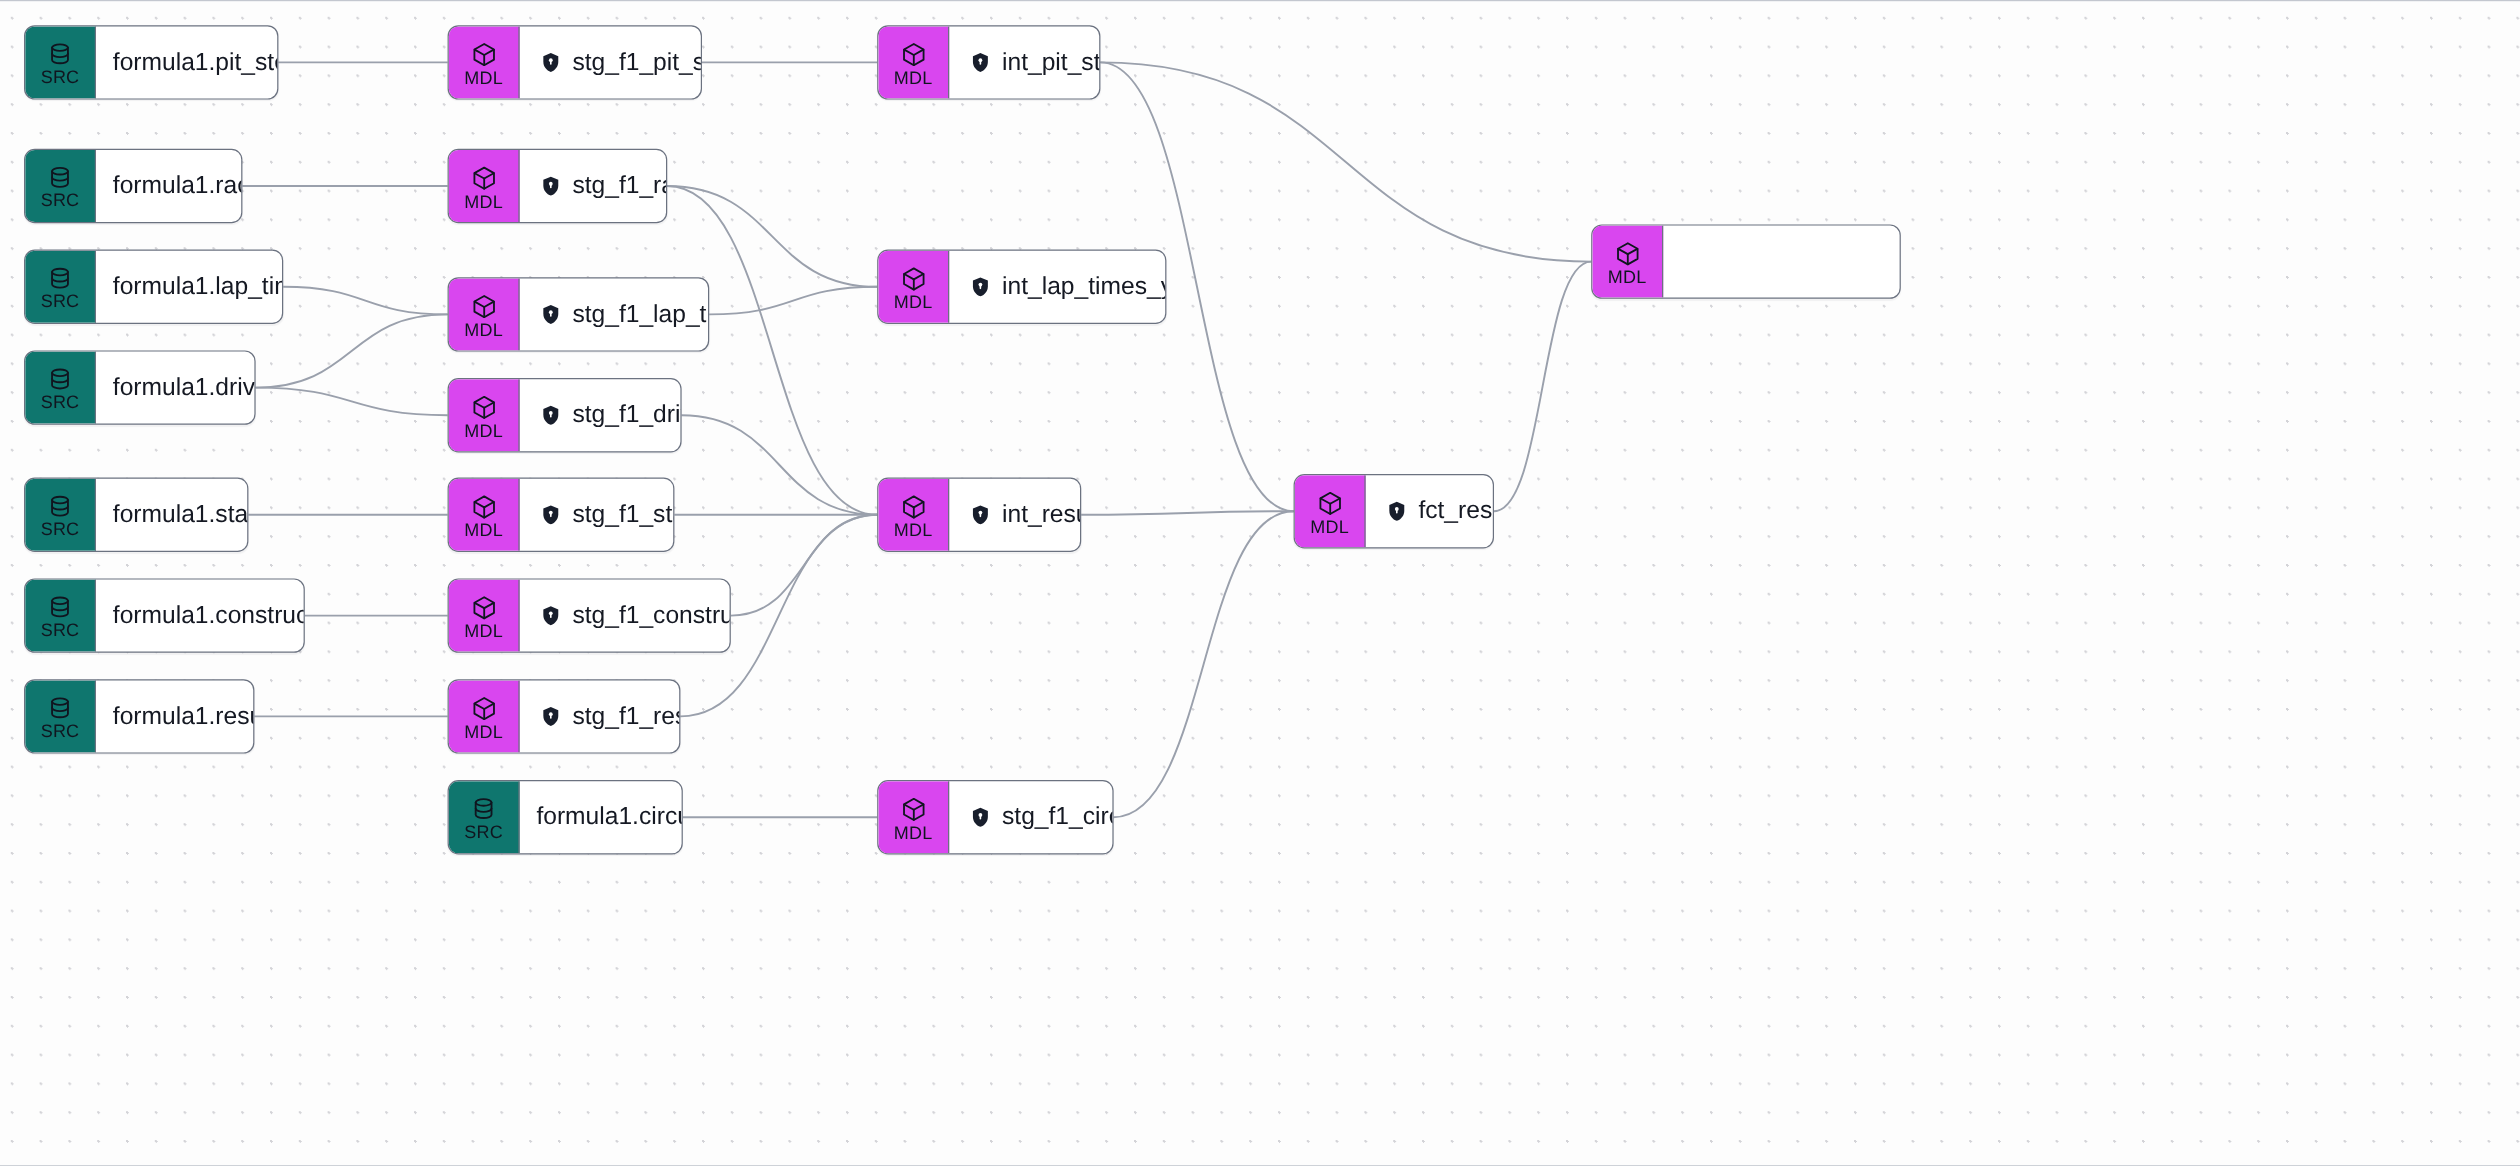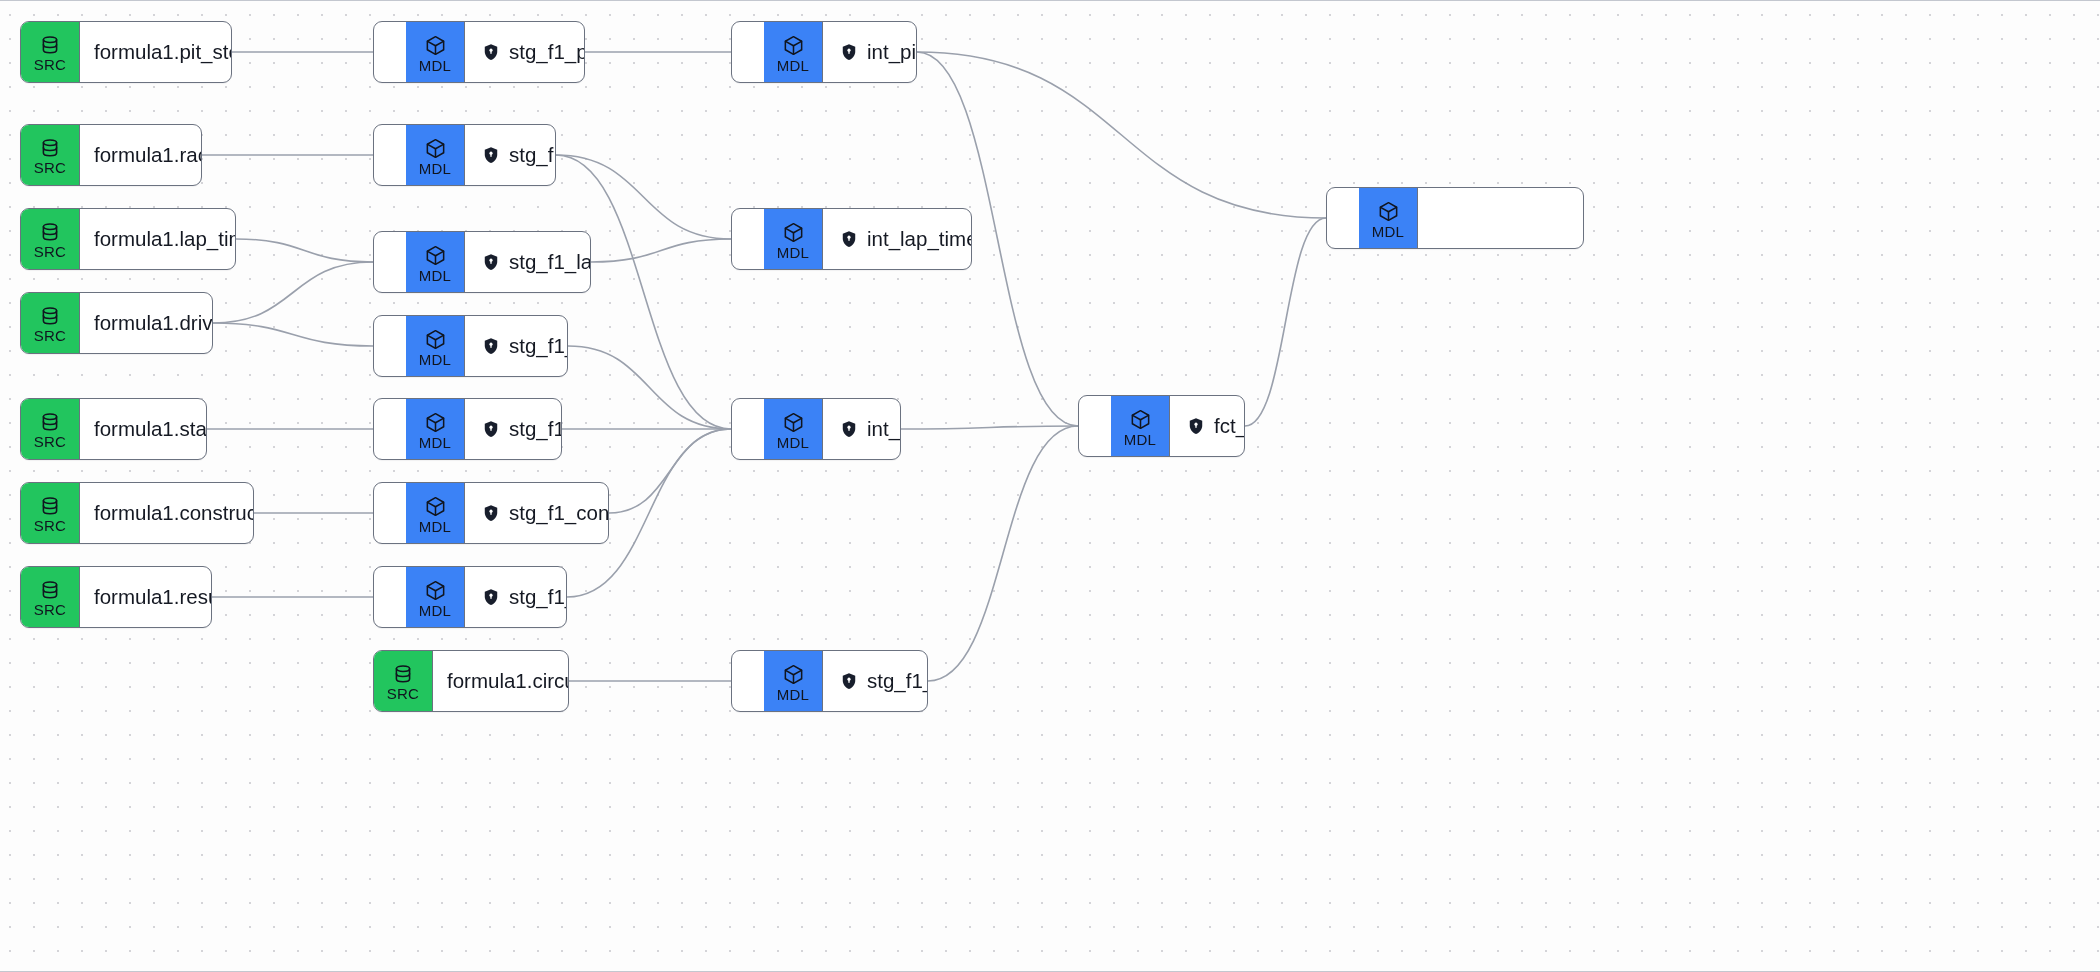--- a/index.html
+++ b/index.html
@@ -59,22 +59,22 @@
     display: flex;
     flex-direction: column;
     align-items: center;
     justify-content: center;
     gap: 0px;
     border-right: 1.4px solid #6b7280;
     box-sizing: border-box;
     padding-top: 2px;
   }
 
-  .node.src .node-badge { background: #22c55e; }
-  .node.mdl .node-badge { background: #3b82f6; margin-left: 32px; }
+  .node.src .node-badge { background: #0f766e; }
+  .node.mdl .node-badge { background: #d946ef; }
 
   .badge-icon {
     display: block;
     line-height: 0;
     margin-bottom: 1px;
   }
 
   .badge-label {
     font-family: "Liberation Sans", sans-serif;
     font-size: 15px;

